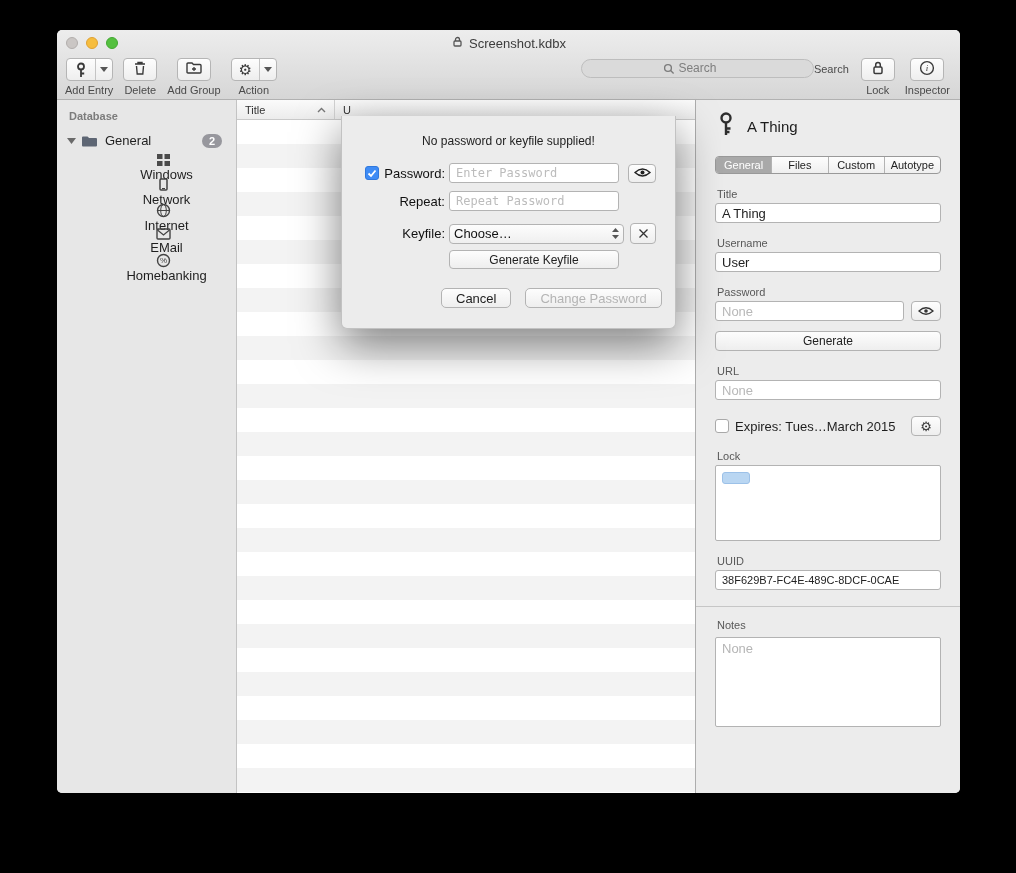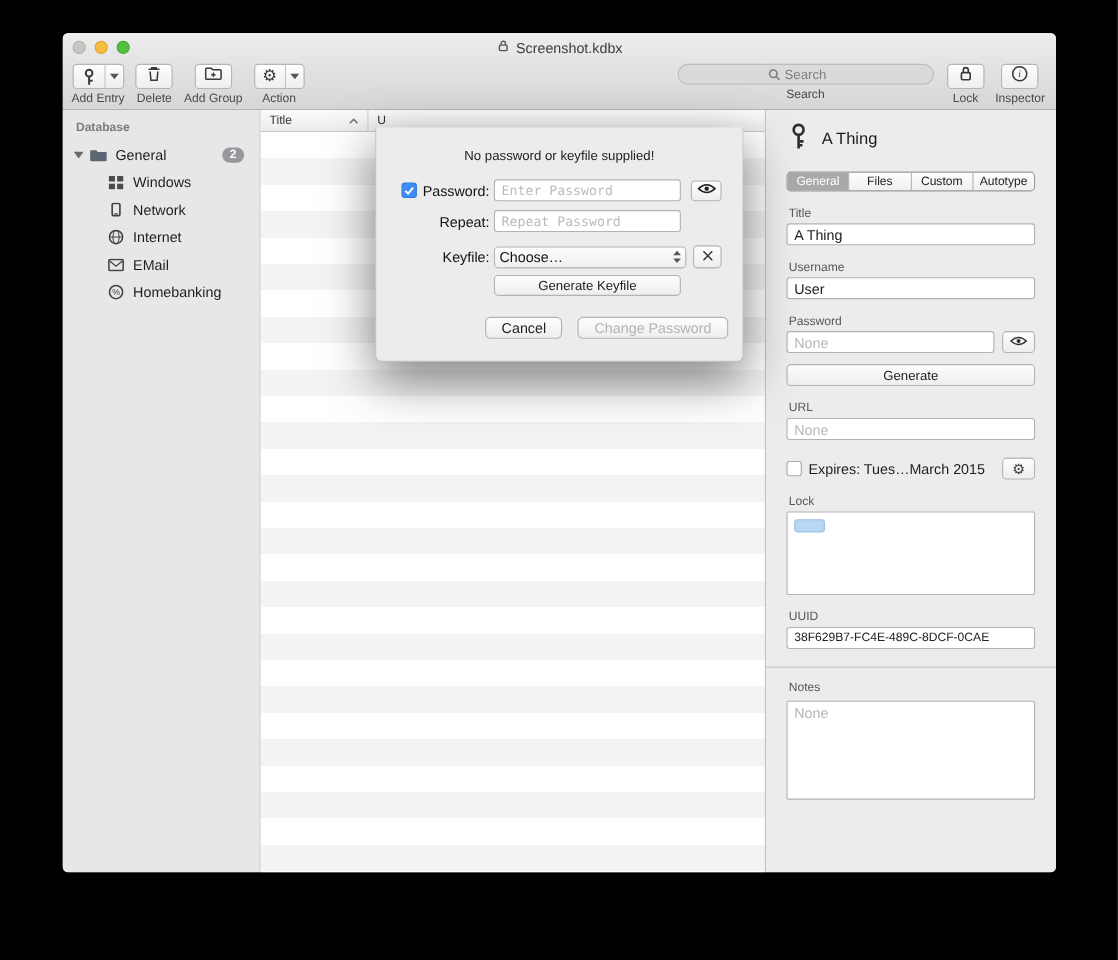--- a/index.html
+++ b/index.html
@@ -28,36 +28,36 @@
             background:linear-gradient(#fdfdfd,#eee); display:flex; align-items:center; justify-content:center;
             box-shadow:inset 0 1px 0 rgba(255,255,255,.7); cursor:default; }
   .tb-btn .seg { display:flex; align-items:center; justify-content:center; height:100%; padding:0 7px; }
   .tb-btn .seg.drop { border-left:1px solid #c4c4c4; padding:0 4px; }
   .tri-down { width:0; height:0; border-left:4px solid transparent; border-right:4px solid transparent; border-top:5px solid #555; }
   .tb-single { width:34px; }
   .tb-label { font-size:11px; color:#4a4a4a; margin-top:3px; }
   .tb-spacer { flex:1; }
   .gear-glyph { font-size:15px; color:#3a3a3a; line-height:1; }
 
-  .search-wrap { display:flex; flex-direction:column; align-items:center; margin-right:12px; }
+  .search-wrap { display:flex; flex-direction:row; align-items:center; margin-right:12px; }
   .search-field { position:relative; width:233px; height:19px; }
   .search-field input { width:100%; height:100%; border:1px solid #bdbdbd; border-radius:10px;
             background:#dadada; font-size:12px; color:#333; text-align:center; outline:none;
             font-family:"Liberation Sans",sans-serif; }
   .search-field input::placeholder { color:#7e7e7e; }
   .search-mag { position:absolute; left:calc(50% - 34px); top:3px; pointer-events:none; }
 
   
   .content { position:absolute; top:70px; left:0; right:0; bottom:0; display:flex; }
 
   .sidebar { width:180px; background:#e7e7e7; border-right:1px solid #c3c3c3; padding-top:6px; flex:none; }
   .side-header { font-size:11px; font-weight:bold; color:#7c7c7c; padding:4px 0 6px 12px; }
   .side-row { height:25px; display:flex; align-items:center; font-size:13px; color:#1e1e1e; }
   .side-row.group { padding-left:8px; }
-  .side-row.child { padding-left:40px; }
+  .side-row.child { padding-left:40px;flex-direction:column; }
   .disclosure { width:12px; display:flex; justify-content:center; margin-right:4px; }
   .side-icon { width:17px; display:flex; justify-content:center; margin-right:7px; flex:none; }
   .badge { margin-left:auto; margin-right:14px; background:#97979d; color:#fff; font-size:11px; font-weight:bold;
            border-radius:9px; padding:1px 7px; }
 
   .table-area { flex:1; background:#fff; position:relative; display:flex; flex-direction:column; }
   .table-header { height:20px; background:linear-gradient(#fbfbfb,#ececec); border-bottom:1px solid #c9c9c9;
                   display:flex; font-size:11px; color:#333; flex:none; }
   .th-col1 { width:98px; display:flex; align-items:center; padding-left:8px; border-right:1px solid #d2d2d2; }
   .th-sort { margin-left:auto; margin-right:8px; display:flex; }

